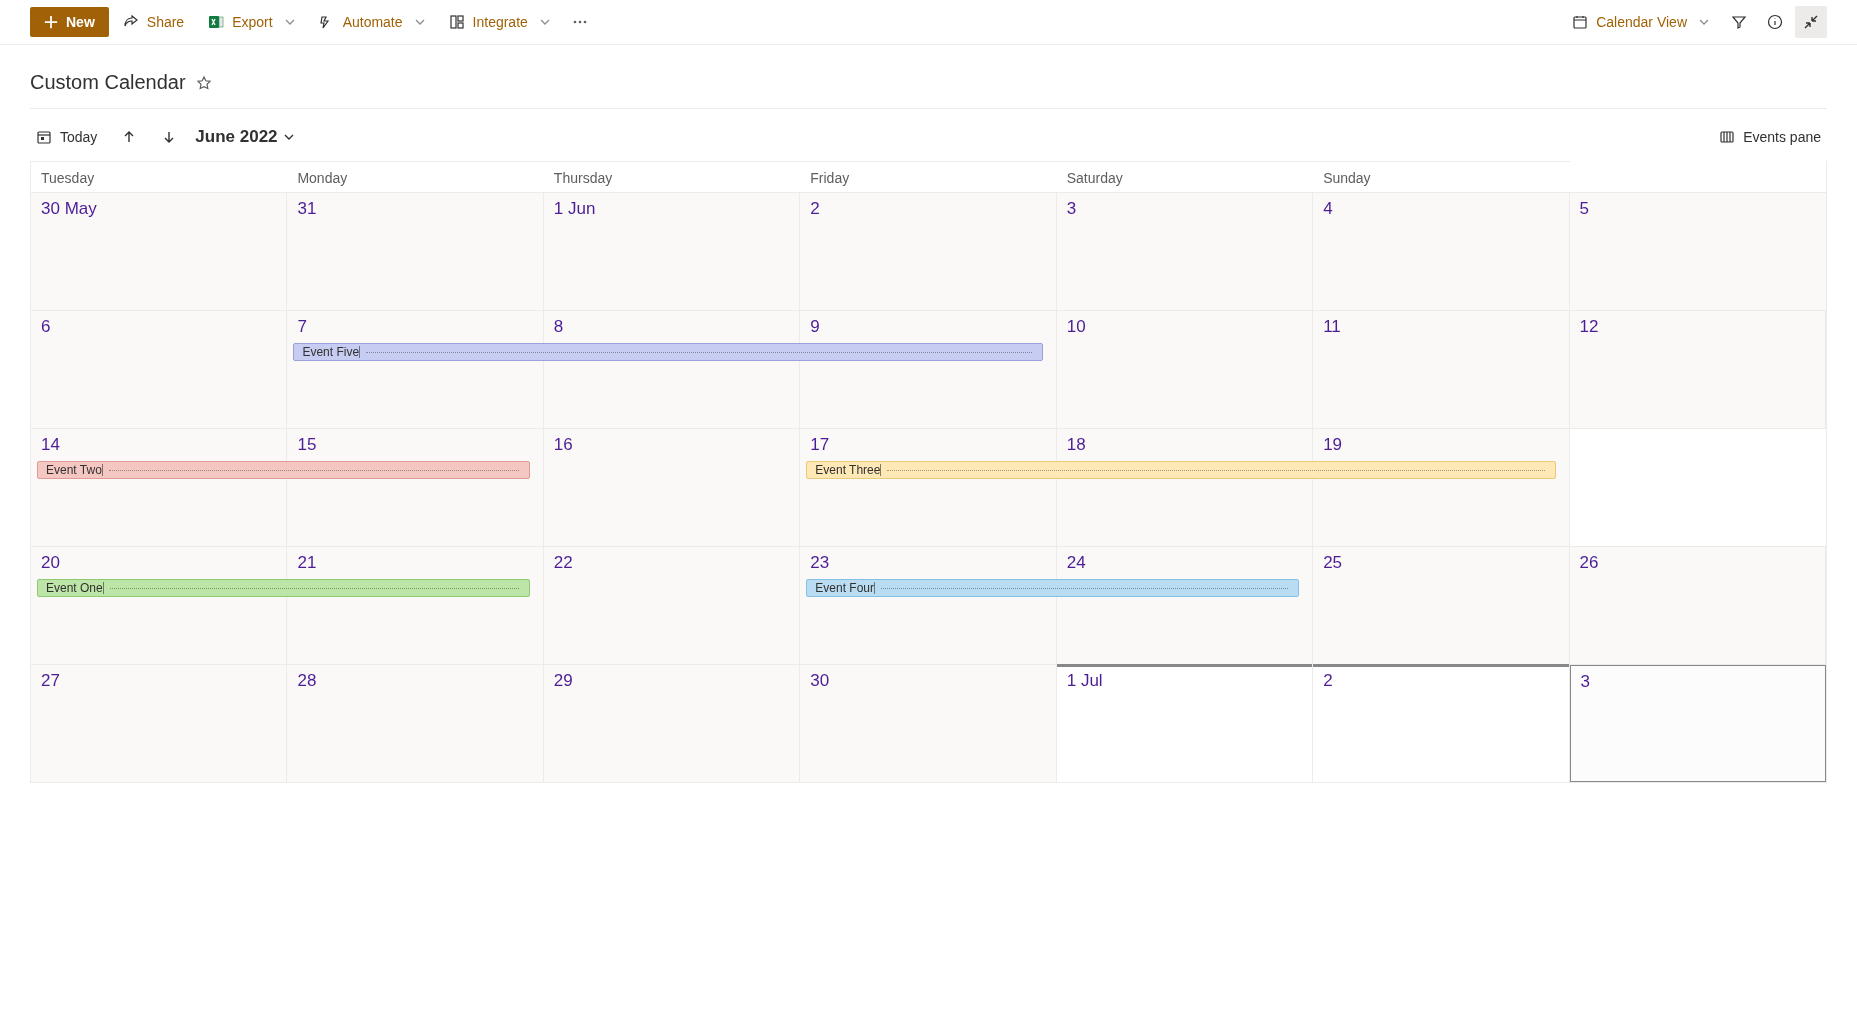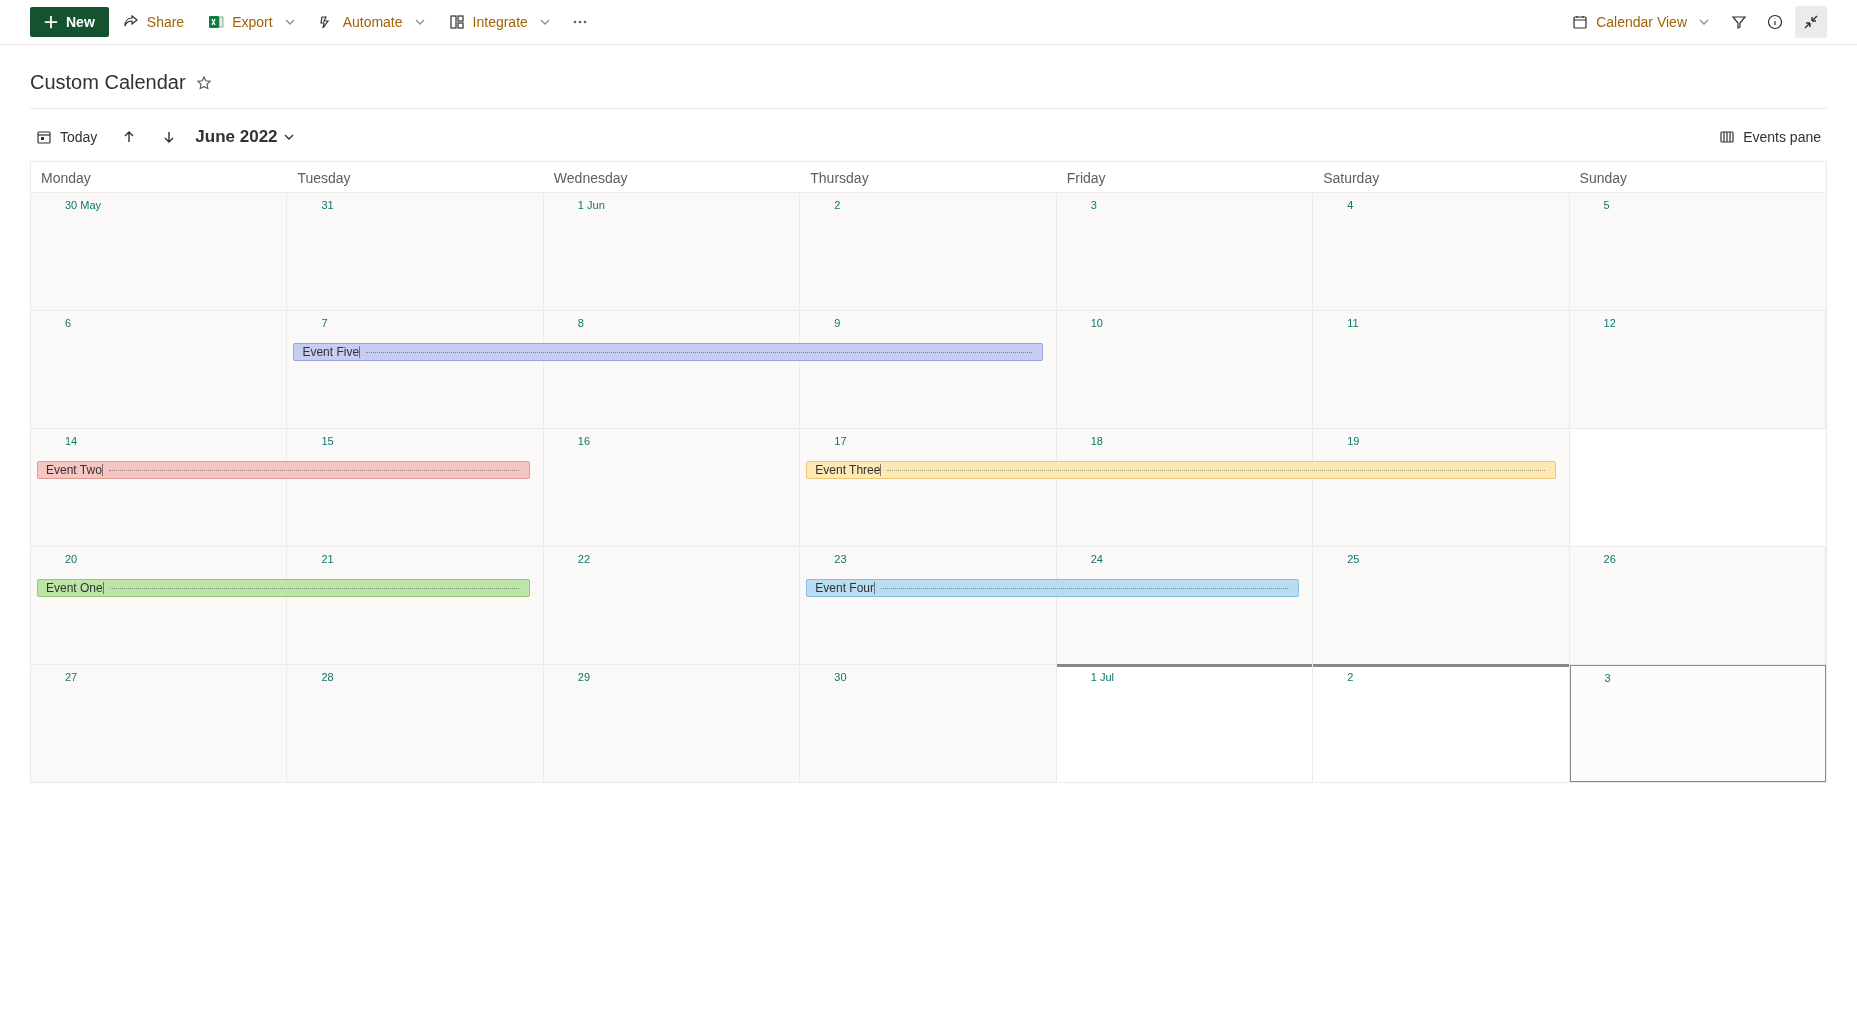--- a/index.html
+++ b/index.html
@@ -28,21 +28,21 @@
   gap: 8px;
   padding: 6px 10px;
   border-radius: 2px;
   cursor: pointer;
   font-size: 14px;
   color: #a16207;
   background: transparent;
   border: none;
 }
 .btn-primary {
-  background: #14532d;
+  background: #a16207;
   color: #fff;
   font-weight: 600;
   padding: 7px 14px;
 }
 .btn .chevron { margin-left: 4px; opacity: .7; }
 .icon-btn {
   width: 32px; height: 32px;
   display: inline-flex; align-items: center; justify-content: center;
   cursor: pointer; border-radius: 2px;
 }
@@ -104,21 +104,21 @@
 }
 .day {
   border-right: 1px solid #edebe9;
   padding: 6px 10px;
   background: #faf9f8;
   position: relative;
 }
 .day:last-child { border-right: none; }
 .day.today { background: #fff; }
 .day.selected { background: #fcfcfd; border: 1px solid #8a8886; }
-.daynum { font-size: 11px; color: #0f766e; margin-left: 24px; }
+.daynum { font-size: 17px; color: #4c1d95; }
 .today-bar {
   position: absolute; left: 0; right: 0; top: -1px; height: 3px; background: #8a8886;
 }
 
 .event {
   position: absolute;
   top: 32px;
   height: 18px;
   border: 1px solid;
   border-radius: 2px;
@@ -285,23 +285,22 @@
           <rect x="2" y="3" width="12" height="10" rx="1"></rect>
           <path d="M5 3v10M8 3v10M11 3v10"></path>
         </svg>
       <span>Events pane</span>
     </span>
   </div>
 </div>
 
 <div class="calendar">
   <div class="dow-row" id="dow-row">
+      <div class="dow">Tuesday</div>
       <div class="dow">Monday</div>
-      <div class="dow">Tuesday</div>
-      <div class="dow">Wednesday</div>
       <div class="dow">Thursday</div>
       <div class="dow">Friday</div>
       <div class="dow">Saturday</div>
       <div class="dow">Sunday</div>
     </div>
   <div class="weeks" id="weeks">
       <div class="week">
         <div class="day">
           <div class="daynum">30 May</div>
         </div>

